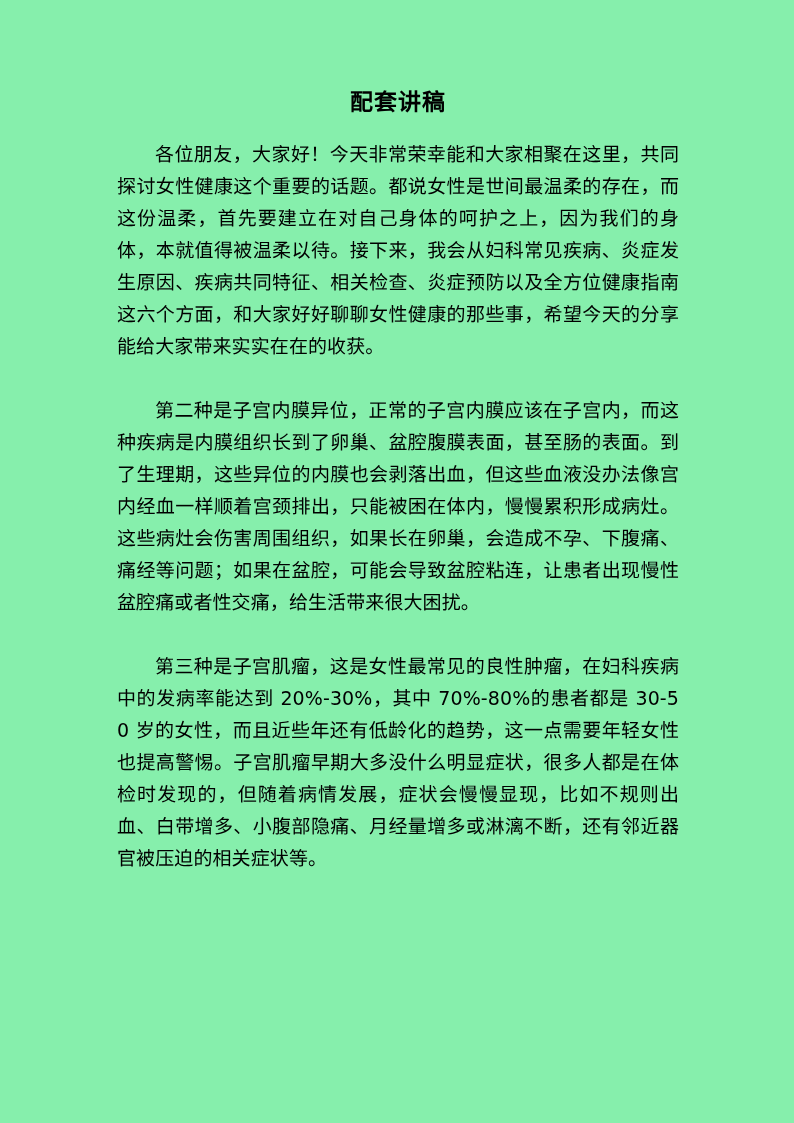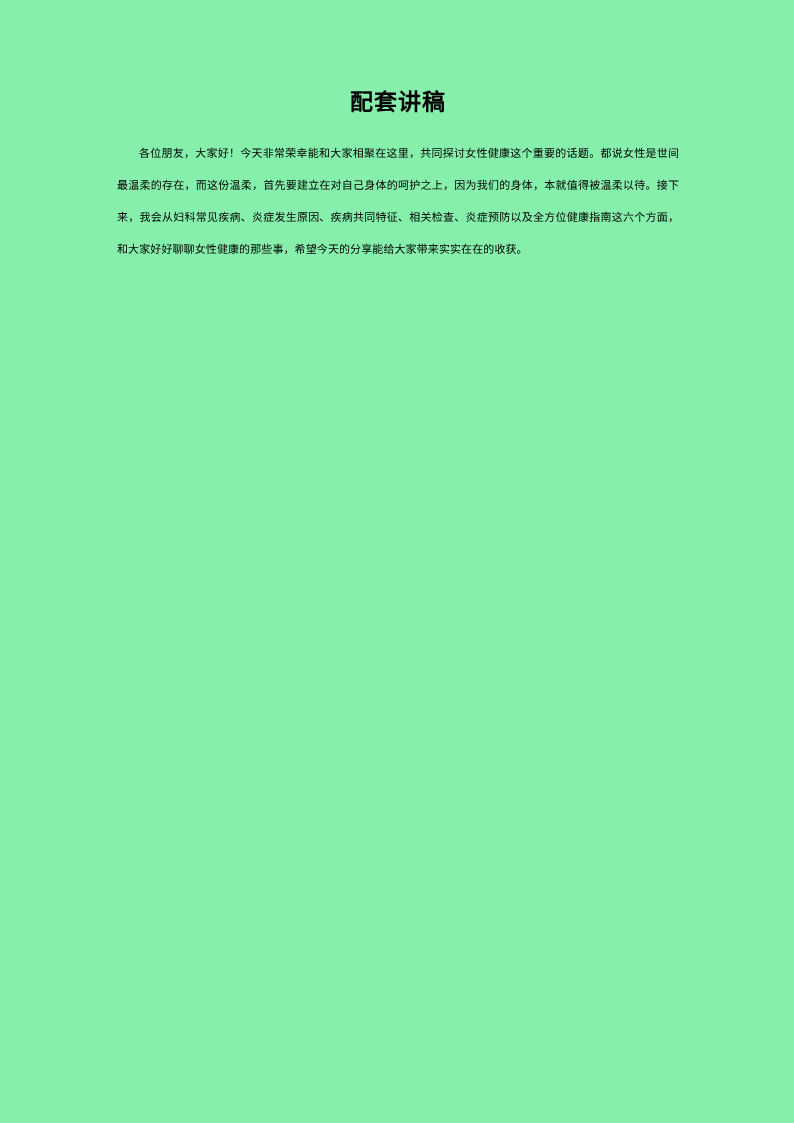--- a/index.html
+++ b/index.html
@@ -33,21 +33,21 @@
     color: #000000;
     text-align: center;
     line-height: 36px;
     letter-spacing: 1px;
     margin: 0 0 18px 0;
     padding: 0;
   }
 
   .para {
     font-family: "DejaVu Sans", "Liberation Sans", sans-serif;
-    font-size: 11px;
+    font-size: 19px;
     color: #000000;
     line-height: 32px;
     text-align: justify;
     text-justify: inter-character;
     text-indent: 2em;
     margin: 0 0 32px 0;
     padding: 0;
     word-break: break-all;
     letter-spacing: 0.1px;
   }
@@ -61,16 +61,18 @@
 
 <div class="page">
   <div class="doc-body">
 
     <h1 class="doc-title">配套讲稿</h1>
 
     <p class="para">各位朋友，大家好！今天非常荣幸能和大家相聚在这里，共同探讨女性健康这个重要的话题。都说女性是世间最温柔的存在，而这份温柔，首先要建立在对自己身体的呵护之上，因为我们的身体，本就值得被温柔以待。接下来，我会从妇科常见疾病、炎症发生原因、疾病共同特征、相关检查、炎症预防以及全方位健康指南这六个方面，和大家好好聊聊女性健康的那些事，希望今天的分享能给大家带来实实在在的收获。</p>
 
 
 
+    <p class="para">第二种是子宫内膜异位，正常的子宫内膜应该在子宫内，而这种疾病是内膜组织长到了卵巢、盆腔腹膜表面，甚至肠的表面。到了生理期，这些异位的内膜也会剥落出血，但这些血液没办法像宫内经血一样顺着宫颈排出，只能被困在体内，慢慢累积形成病灶。这些病灶会伤害周围组织，如果长在卵巢，会造成不孕、下腹痛、痛经等问题；如果在盆腔，可能会导致盆腔粘连，让患者出现慢性盆腔痛或者性交痛，给生活带来很大困扰。</p>
 
+    <p class="para">第三种是子宫肌瘤，这是女性最常见的良性肿瘤，在妇科疾病中的发病率能达到 20%-30%，其中 70%-80%的患者都是 30-50 岁的女性，而且近些年还有低龄化的趋势，这一点需要年轻女性也提高警惕。子宫肌瘤早期大多没什么明显症状，很多人都是在体检时发现的，但随着病情发展，症状会慢慢显现，比如不规则出血、白带增多、小腹部隐痛、月经量增多或淋漓不断，还有邻近器官被压迫的相关症状等。</p>
 
   </div>
 </div>
 
 </body></html>

